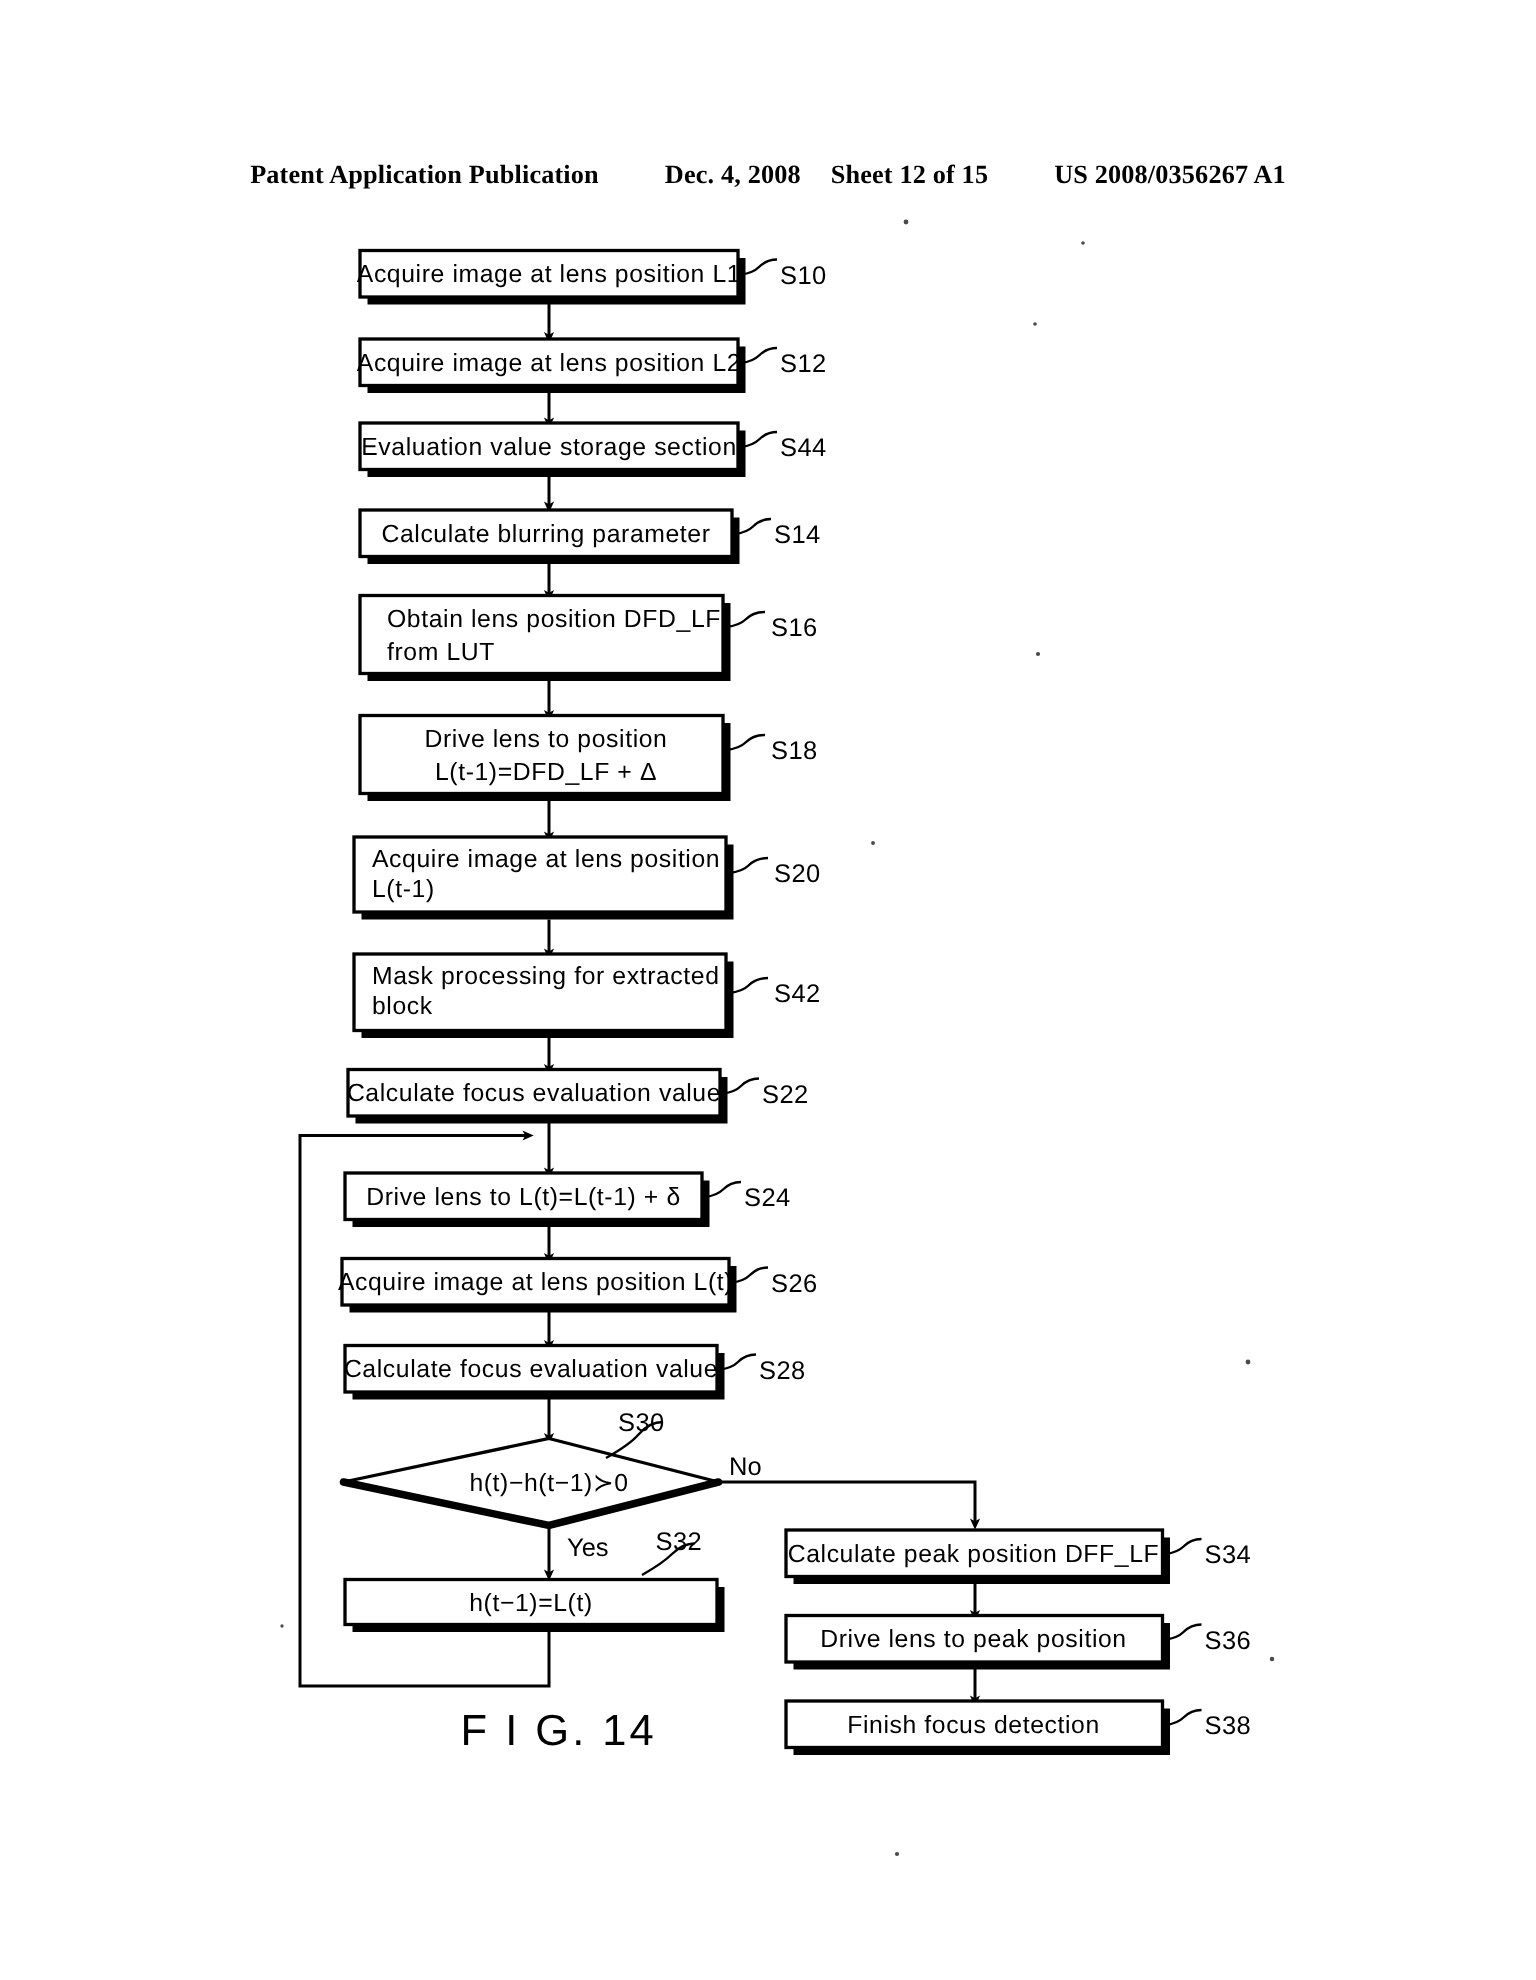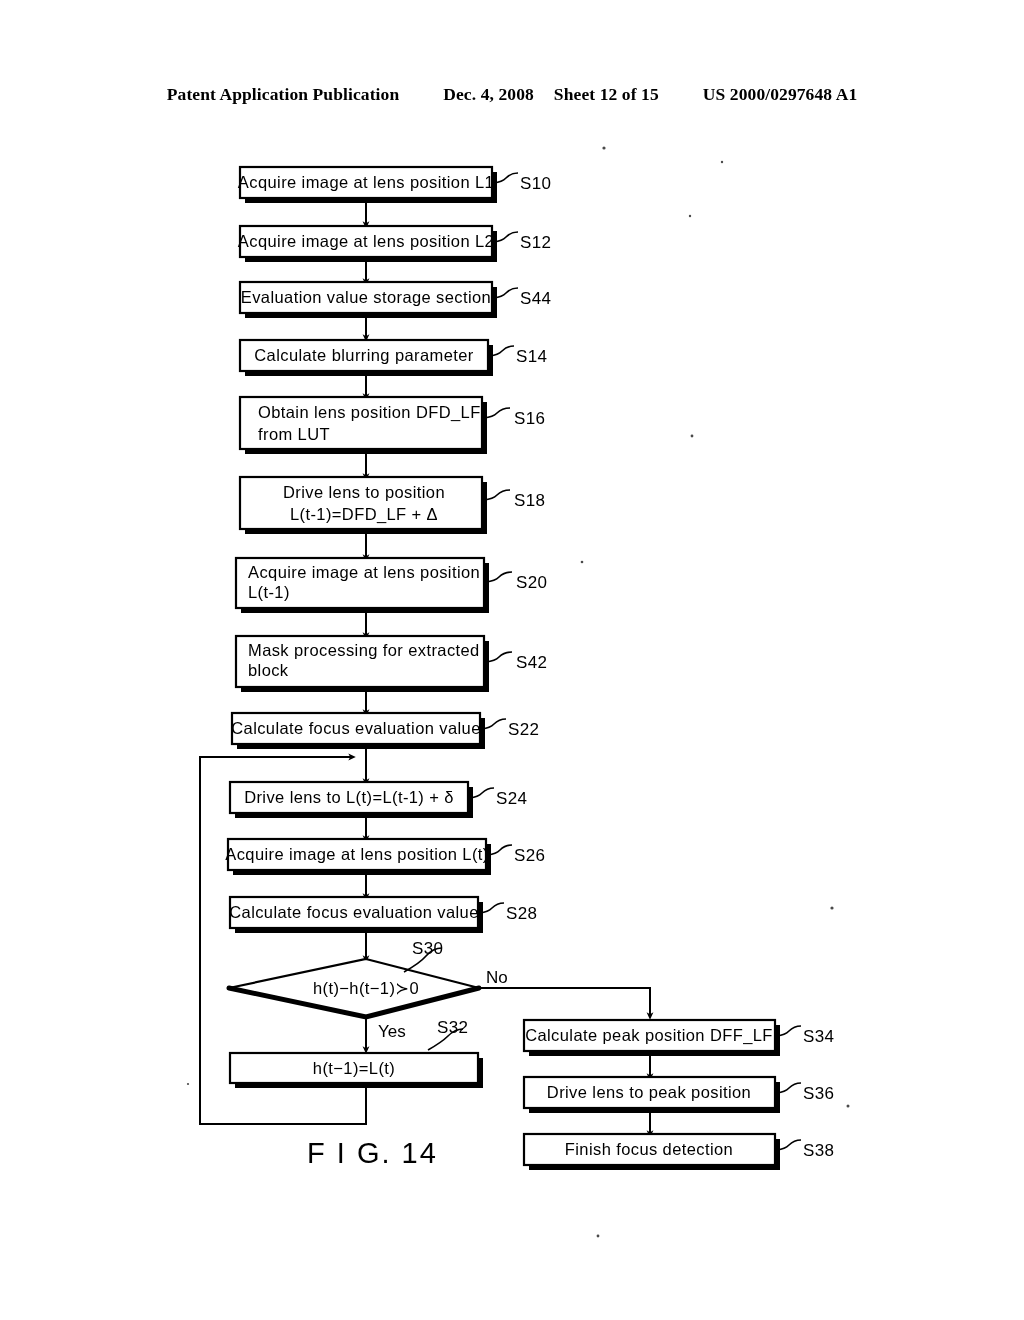--- a/index.html
+++ b/index.html
@@ -27,21 +27,21 @@
     align-items: baseline;
     font-family: "Liberation Serif", serif;
     font-weight: bold;
     font-size: 17.5px;
     letter-spacing: 0.1px;
     white-space: nowrap;
     text-align: center;
   }
   #page-header .hdr-pub    { margin-right: 44px; }
   #page-header .hdr-date   { margin-right: 20px; }
-  #page-header .hdr-sheet  { margin-right: 44px; }
+  #page-header .hdr-sheet  { margin-right: 44px; margin-top: 22px; }
   #page-header .hdr-patno  { }
 
   
   #figure-area {
     position: absolute;
     left: 0;
     top: 0;
     width: 1024px;
     height: 1320px;
   }
@@ -108,21 +108,21 @@
   }
   .speck { fill: #4a4a4a; }
 </style>
 </head>
 <body>
 
 <div id="page-header">
   <span class="hdr-pub">Patent Application Publication</span>
   <span class="hdr-date">Dec. 4, 2008</span>
   <span class="hdr-sheet">Sheet 12 of 15</span>
-  <span class="hdr-patno">US 2000/0297648 A1</span>
+  <span class="hdr-patno">US 2008/0356267 A1</span>
 </div>
 
 <div id="figure-area">
   <svg id="flow-svg" width="1024" height="1320" viewBox="0 0 1024 1320" xmlns="http://www.w3.org/2000/svg">
     <defs>
       <marker id="arrow" markerWidth="9" markerHeight="9" refX="4.2" refY="4" orient="auto" markerUnits="userSpaceOnUse">
         <path d="M0.5,0.6 L8,4 L0.5,7.4 L2.4,4 Z" fill="#000000"></path>
       </marker>
     </defs>
 

